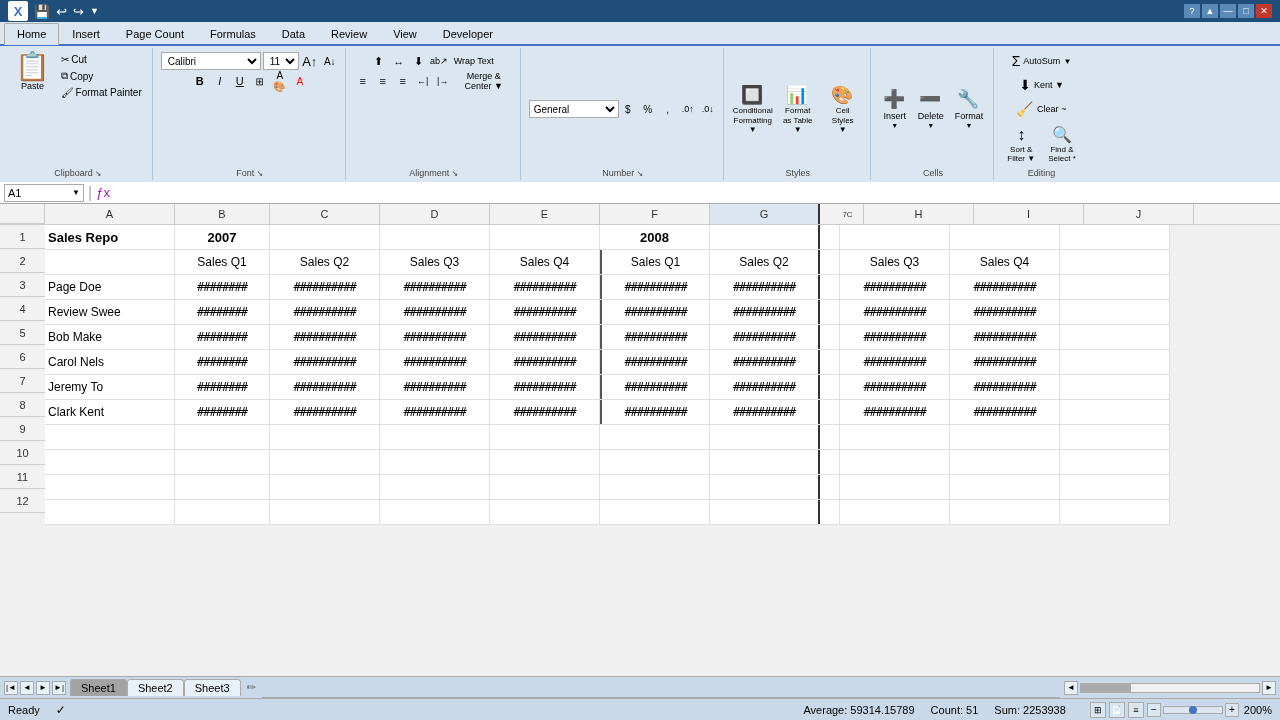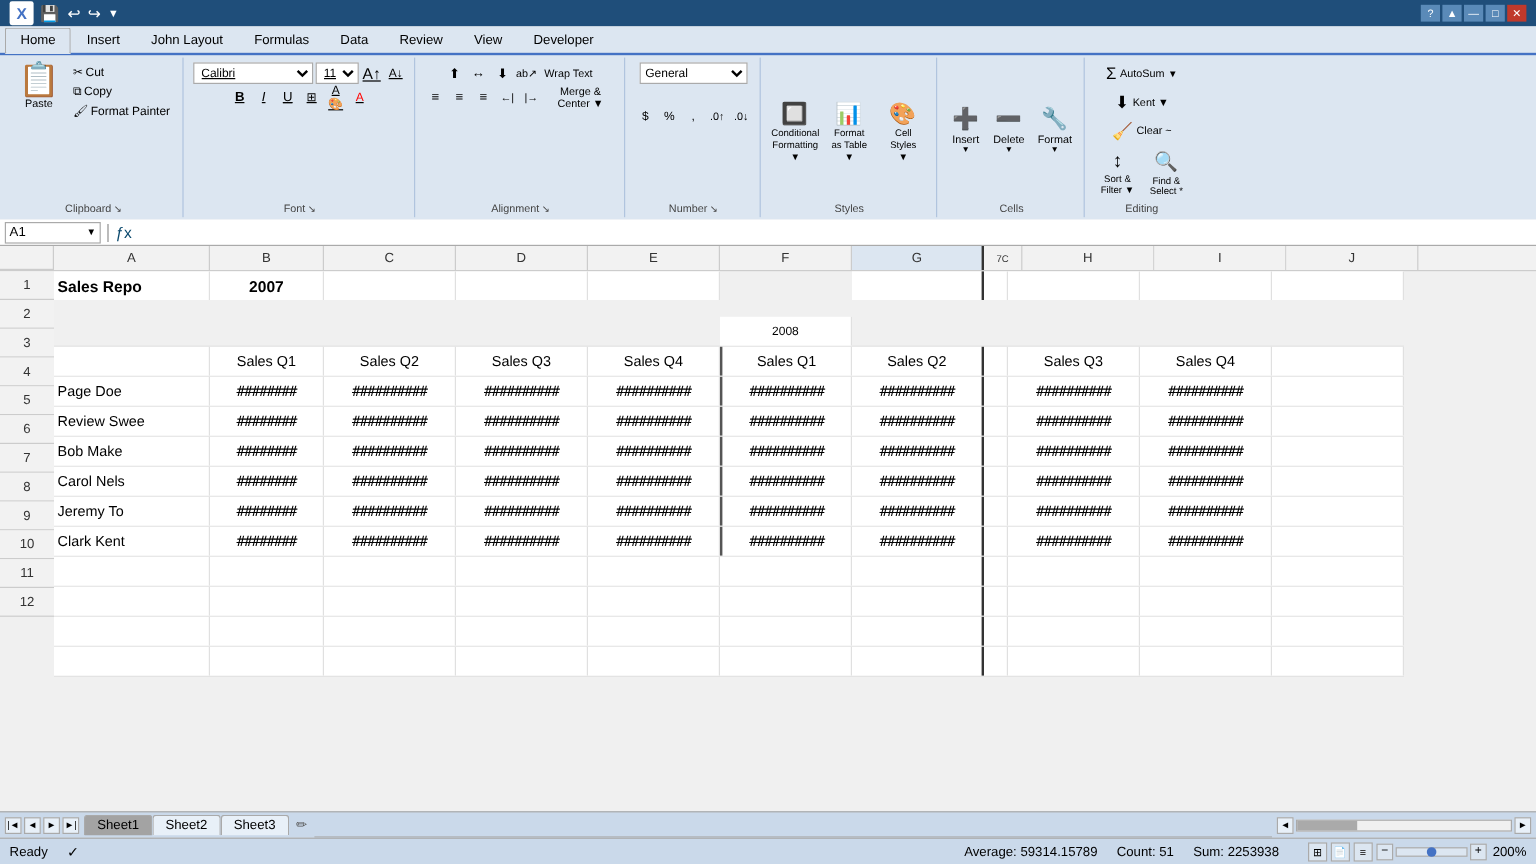--- a/index.html
+++ b/index.html
@@ -105,21 +105,21 @@
     .paste-icon { font-size: 28px; line-height: 1; }
     .paste-label { font-size: 9px; }
     .clipboard-sub {
       display: flex;
       flex-direction: column;
       gap: 1px;
       padding-top: 2px;
     }
 
     
-    .font-group .ribbon-group-content { flex-direction: column; gap: 1px; text-decoration: underline; }
+    .font-group .ribbon-group-content { flex-direction: column; gap: 1px; }
     .font-row { display: flex; align-items: center; gap: 2px; }
     .font-select {
       height: 18px;
       font-size: 10px;
       border: 1px solid #aaa;
       background: white;
       padding: 0 2px;
       width: 100px;
       cursor: pointer;
     }
@@ -324,21 +324,21 @@
       <button class="title-btn">▲</button>
       <button class="title-btn">—</button>
       <button class="title-btn">□</button>
       <button class="title-btn" style="background:#c0392b;">✕</button>
     </div>
   </div>
 
   <div style="background:#dce6f1;display:flex;align-items:flex-end;padding:0 4px;">
     <div class="ribbon-tab active">Home</div>
     <div class="ribbon-tab">Insert</div>
-    <div class="ribbon-tab">John Layout</div>
+    <div class="ribbon-tab">Page Count</div>
     <div class="ribbon-tab">Formulas</div>
     <div class="ribbon-tab">Data</div>
     <div class="ribbon-tab">Review</div>
     <div class="ribbon-tab">View</div>
     <div class="ribbon-tab">Developer</div>
   </div>
 
   <div class="ribbon-content">
 
     <div class="ribbon-group clipboard-group">
@@ -413,21 +413,21 @@
           <button class="font-btn" style="font-size:9px;width:60px;">Merge &amp; Center ▼</button>
         </div>
       </div>
       <div class="ribbon-group-label">
         <span>Alignment</span>
         <span style="cursor:pointer;font-size:8px;">↘</span>
       </div>
     </div>
 
     <div class="ribbon-group">
-      <div class="ribbon-group-content" style="flex-direction:column;gap:18px;padding-top:2px;min-width:80px;">
+      <div class="ribbon-group-content" style="flex-direction:row;gap:0;padding-top:2px;min-width:80px;">
         <select class="number-select">
           <option>General</option>
         </select>
         <div style="display:flex;gap:2px;">
           <button class="font-btn" style="font-size:10px;">$</button>
           <button class="font-btn" style="font-size:10px;">%</button>
           <button class="font-btn" style="font-size:10px;">,</button>
           <button class="font-btn" style="font-size:9px;">.0↑</button>
           <button class="font-btn" style="font-size:9px;">.0↓</button>
         </div>
@@ -516,35 +516,35 @@
     </div>
 
   </div>
 
   <div class="formula-bar">
     <div class="name-box">
       <span>A1</span>
       <span style="font-size:8px;margin-left:auto;cursor:pointer;">▼</span>
     </div>
     <span style="color:#aaa;font-size:16px;">|</span>
-    <span style="font-size:13px;cursor:pointer;color:#0c4a6e;">ƒx</span>
+    <span style="font-size:13px;cursor:pointer;color:#a21caf;">ƒx</span>
   </div>
 
   <div style="display:flex;flex-direction:column;flex:1;overflow:hidden;">
 
     <div style="display:flex;background:#f2f2f2;border-bottom:1px solid #ccc;flex-shrink:0;">
       <div class="corner-cell" style="width:45px;min-width:45px;height:20px;border-right:1px solid #ccc;background:#f2f2f2;"></div>
       <div class="col-header" style="width:130px;min-width:130px;">A</div>
       <div class="col-header" style="width:95px;min-width:95px;">B</div>
       <div class="col-header" style="width:110px;min-width:110px;">C</div>
       <div class="col-header" style="width:110px;min-width:110px;">D</div>
       <div class="col-header" style="width:110px;min-width:110px;">E</div>
       <div class="col-header" style="width:110px;min-width:110px;">F</div>
       <div class="col-header selected" style="width:110px;min-width:110px;border-right:2px solid #333;">G</div>
-      <div class="col-header" style="width:32px;min-width:20px;font-size:9px;position:relative;">
+      <div class="col-header" style="width:32px;min-width:20px;font-size:9px;position:relative;margin-left:12px;">
         <span style="font-size:8px;">7C</span>
       </div>
       <div class="col-header" style="width:110px;min-width:110px;">H</div>
       <div class="col-header" style="width:110px;min-width:110px;">I</div>
       <div class="col-header" style="width:110px;min-width:110px;">J</div>
     </div>
 
     <div style="display:flex;overflow:auto;flex:1;">
 
       <div style="display:flex;flex-direction:column;flex-shrink:0;">
@@ -563,21 +563,21 @@
       </div>
 
       <div style="display:flex;flex-direction:column;">
 
         <div class="grid-row">
           <div class="cell" style="width:130px;min-width:130px;font-size:13px;font-weight:bold;">Sales Repo</div>
           <div class="cell" style="width:95px;min-width:95px;font-size:13px;font-weight:bold;justify-content:center;">2007</div>
           <div class="cell" style="width:110px;min-width:110px;"></div>
           <div class="cell" style="width:110px;min-width:110px;"></div>
           <div class="cell" style="width:110px;min-width:110px;"></div>
-          <div class="cell" style="width:110px;min-width:110px;font-size:10px;font-weight:normal;justify-content:center;margin-top:38px;">2008</div>
+          <div class="cell" style="width:110px;min-width:110px;font-size:13px;font-weight:bold;justify-content:center;">2008</div>
           <div class="cell" style="width:110px;min-width:110px;border-right:2px solid #333;"></div>
           <div class="cell" style="width:20px;min-width:20px;padding:0;"></div>
           <div class="cell" style="width:110px;min-width:110px;"></div>
           <div class="cell" style="width:110px;min-width:110px;"></div>
           <div class="cell" style="width:110px;min-width:110px;"></div>
         </div>
 
         <div class="grid-row">
           <div class="cell" style="width:130px;min-width:130px;"></div>
           <div class="cell" style="width:95px;min-width:95px;font-size:12px;justify-content:center;">Sales Q1</div>

